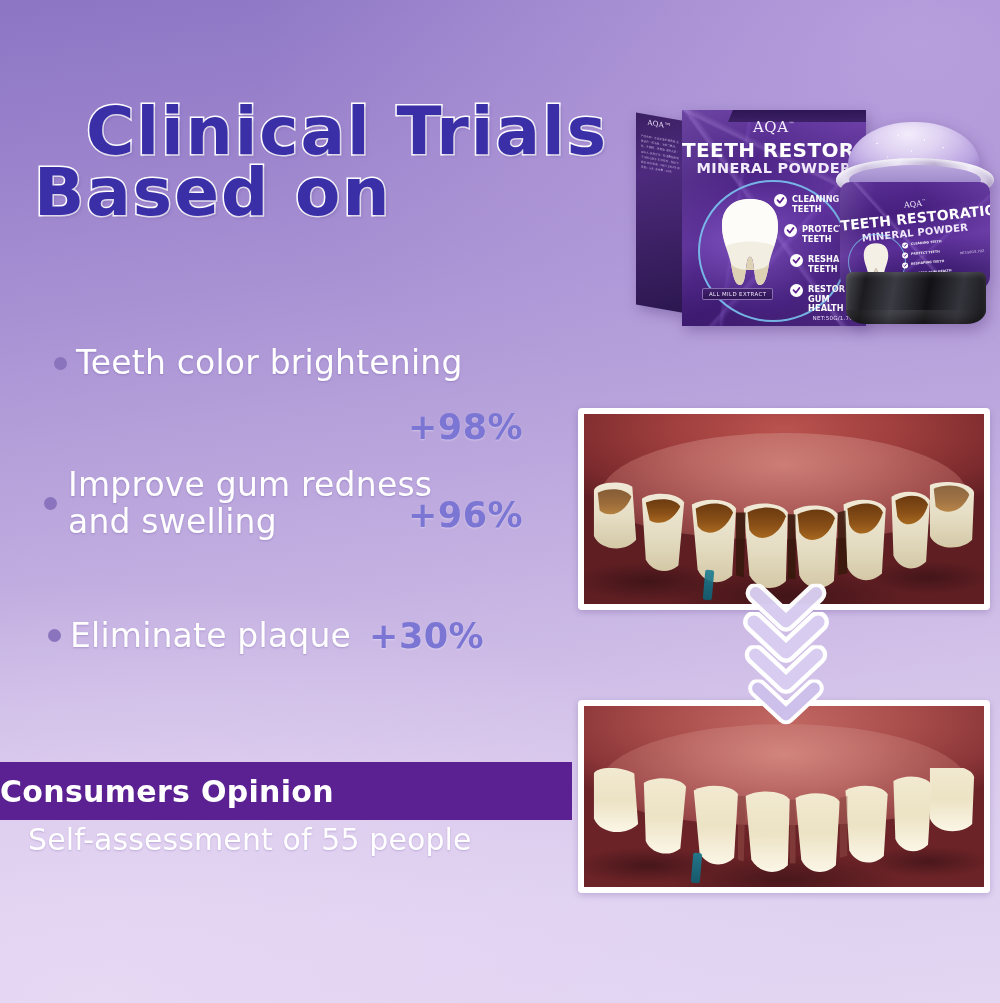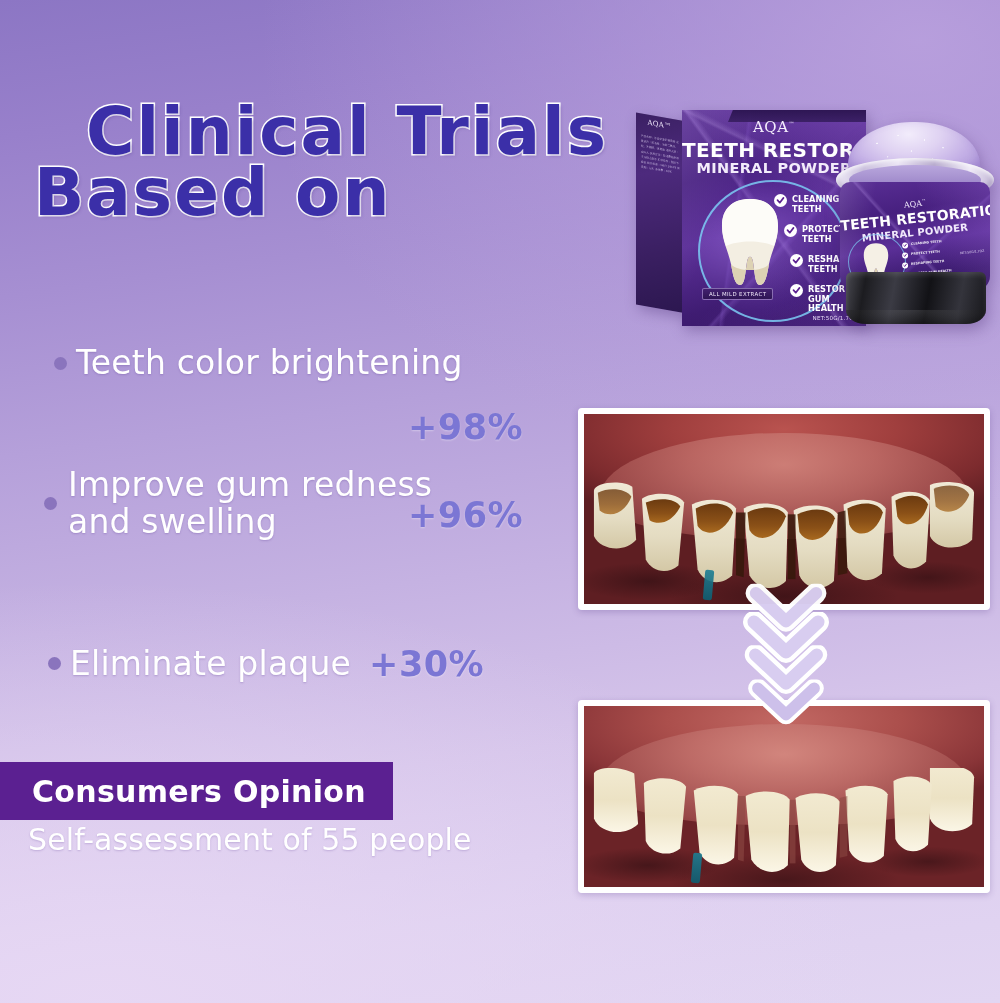--- a/index.html
+++ b/index.html
@@ -417,36 +417,35 @@
     align-items: center;
   }
   .benefit-2 .b-text { margin-left: 2px; }
   .pct-2 {
     position: absolute;
     left: 372px;
     top: 28px;
   }
   
   .benefit-3 {
-    margin-top: 104px;
+    margin-top: 76px;
     padding-left: 12px;
   }
   .benefit-3 .b-pct { margin-left: 18px; }
 
   
   .banner {
     position: absolute;
     left: 0px;
     top: 762px;
-    width: 393px;
+    width: 572px;
     height: 58px;
     background: #5b2091;
     display: flex;
     align-items: center;
-    padding-left: 32px;
     z-index: 4;
   }
   .banner-label {
     font-size: 30px;
     font-weight: 700;
     color: #ffffff;
     letter-spacing: 0.3px;
   }
 
   .footnote {

